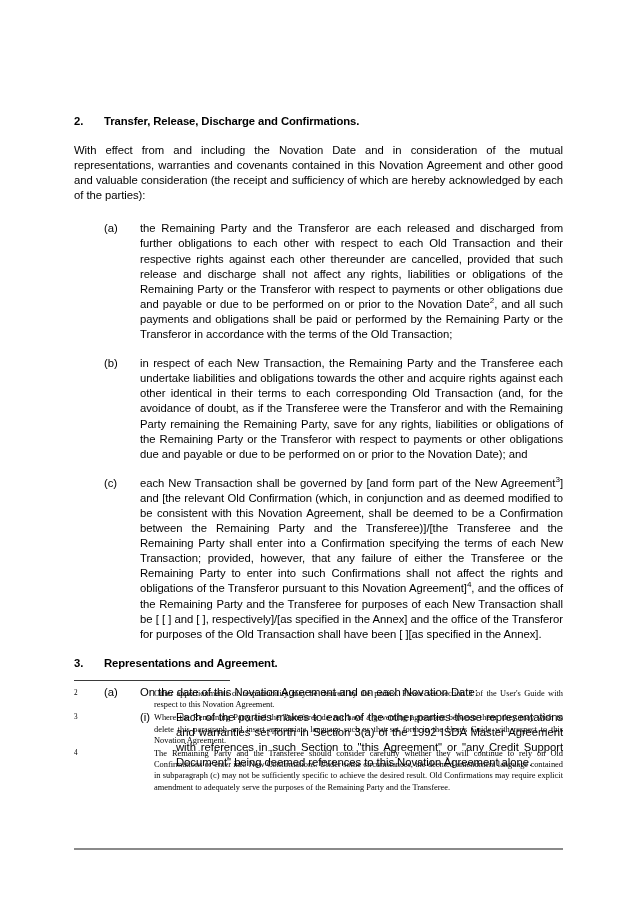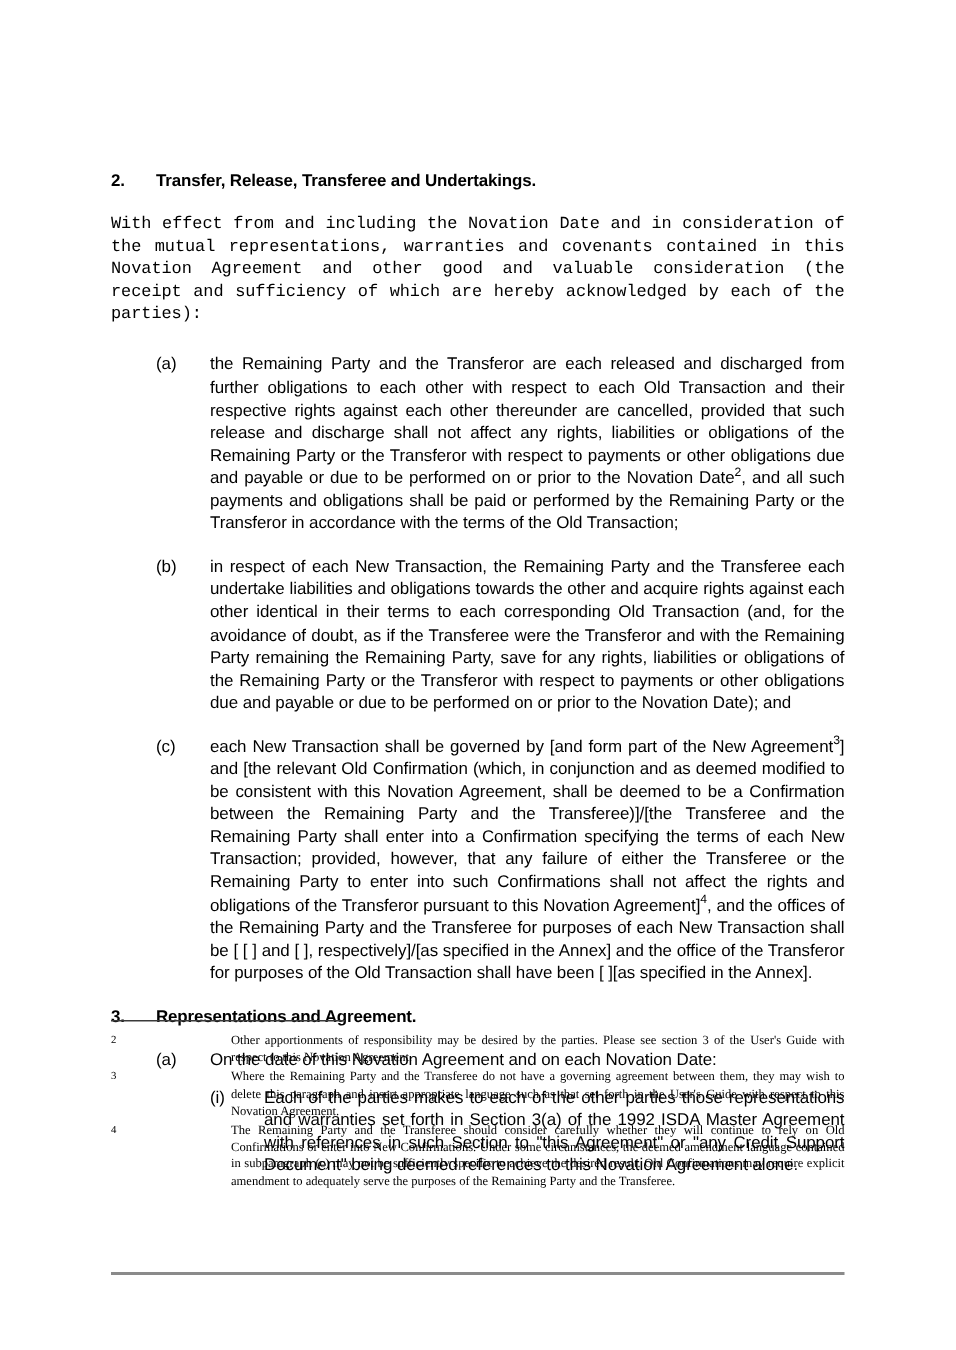--- a/index.html
+++ b/index.html
@@ -45,21 +45,20 @@
   }
 
   
   .para {
     font-size: 11.3px;
     line-height: 15.1px;
     text-align: justify;
     text-justify: inter-word;
     margin: 0 0 14px 0;
     letter-spacing: -0.05px;
-    font-family: Liberation Mono, monospace;
   }
   .para.lead {
     margin-bottom: 18px;
   }
 
   
   .item {
     display: flex;
     margin: 0 0 14px 0;
   }
@@ -141,21 +140,21 @@
 </style>
 </head>
 <body>
 
 <div class="page">
 
   <div class="content">
 
     <div class="section-heading">
       <span class="num">2.</span>
-      <span class="txt">Transfer, Release, Transferee and Undertakings.</span>
+      <span class="txt">Transfer, Release, Discharge and Confirmations.</span>
     </div>
 
     <p class="para lead">With effect from and including the Novation Date and in consideration of the mutual representations, warranties and covenants contained in this Novation Agreement and other good and valuable consideration (the receipt and sufficiency of which are hereby acknowledged by each of the parties):</p>
 
     <div class="item lvl1">
       <span class="marker">(a)</span>
       <span class="body"><span>the Remaining Party and the Transferor are each released and discharged from further obligations to each other with respect to each Old Transaction and their respective rights against each other thereunder are cancelled, provided that such release and discharge shall not affect any rights, liabilities or obligations of the Remaining Party or the Transferor with respect to payments or other obligations due and payable or due to be performed on or prior to the Novation Date</span><sup class="fnref">2</sup><span>, and all such payments and obligations shall be paid or performed by the Remaining Party or the Transferor in accordance with the terms of the Old Transaction;</span></span>
     </div>
 
     <div class="item lvl1">

